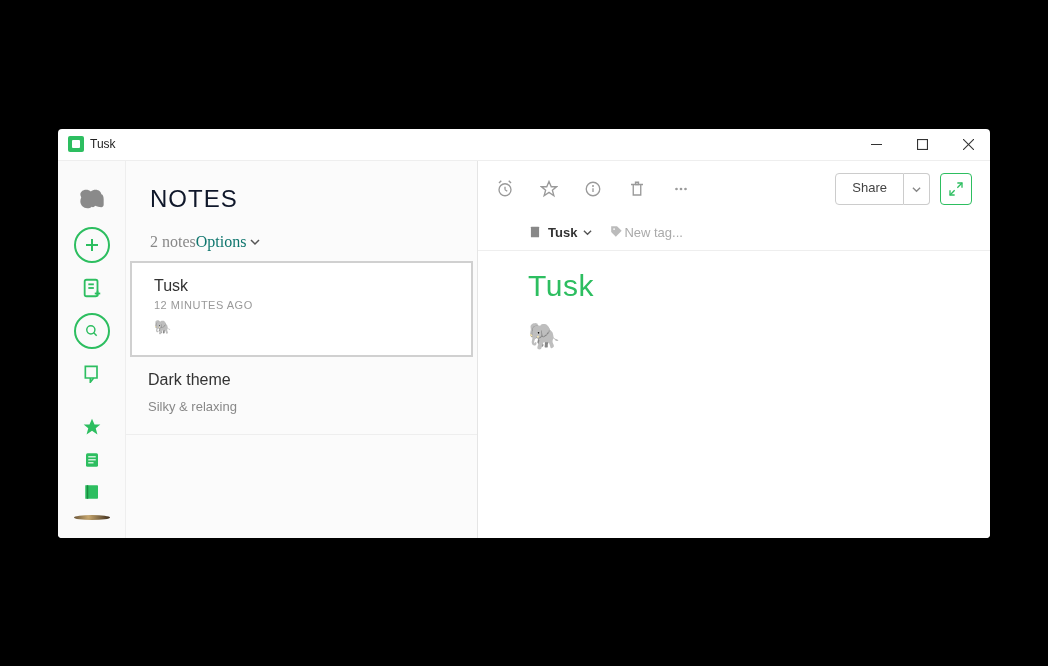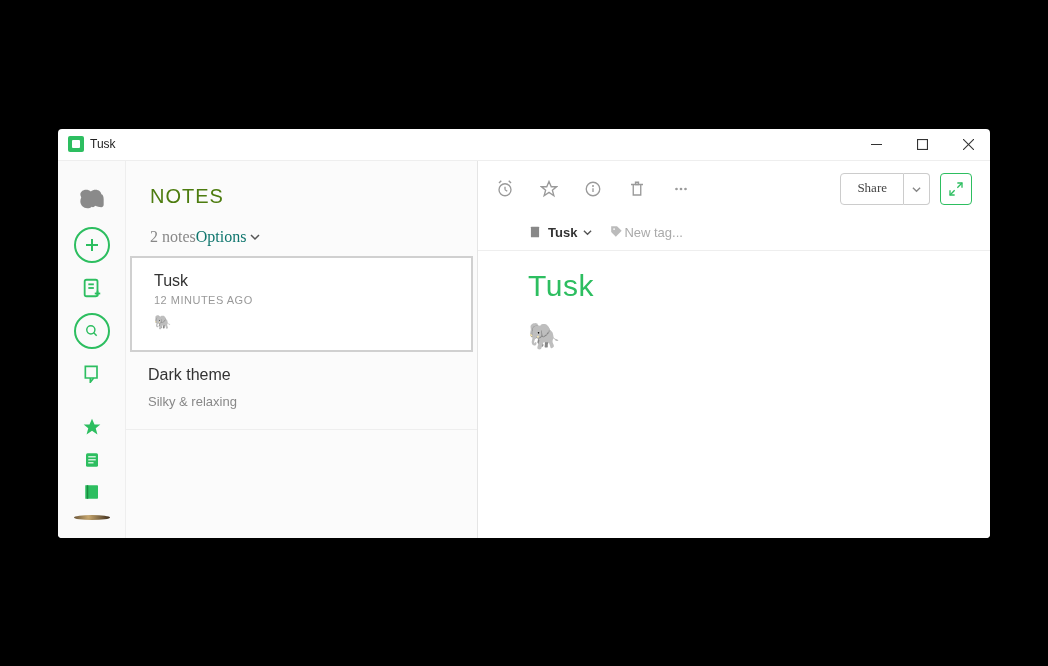--- a/index.html
+++ b/index.html
@@ -72,21 +72,21 @@
 .elephant-icon { width:28px; height:28px; }
 
 .notes-panel {
   width: 352px;
   background: #fbfbfb;
   border-right: 1px solid #e5e5e5;
   display:flex;
   flex-direction:column;
 }
 .notes-header { padding: 24px 24px 10px 24px; }
-.notes-title { font-size: 20px; color: #4d7c0f; font-weight: 300; letter-spacing: 1px; }
+.notes-title { font-size: 24px; color: #0f172a; font-weight: 300; letter-spacing: 1px; }
 .notes-subhead {
   display:flex; justify-content:flex-start; align-items:center;
   padding: 10px 24px 10px 24px;
   font-size: 16px; color: #888; font-family: Liberation Serif, serif;
 }
 .options { display:flex; align-items:center; gap:4px; cursor:pointer; color:#0f766e; }
 .note-item {
   padding: 14px 22px 20px 22px;
   border-bottom: 1px solid #eee;
   cursor:pointer;
@@ -113,21 +113,20 @@
   padding: 12px 18px;
   gap: 26px;
 }
 .tool-icon { color:#9a9a9a; cursor:pointer; width:18px; height:18px; display:flex; align-items:center; justify-content:center; }
 .tool-icon svg { width:18px; height:18px; }
 .toolbar-right { margin-left:auto; display:flex; gap:10px; align-items:center; }
 .share-btn {
   border:1px solid #ccc; border-radius:4px 0 0 4px;
   padding: 6px 16px; font-size:13px; color:#444; cursor:pointer;
   background:#fff;
-  font-family:Liberation Serif, serif;
 }
 .share-caret {
   border:1px solid #ccc; border-left:none; border-radius:0 4px 4px 0;
   padding: 6px 8px; cursor:pointer; color:#888; background:#fff;
 }
 .expand-btn {
   width:32px; height:32px; border:1px solid #2dbe60; border-radius:4px;
   display:flex; align-items:center; justify-content:center; cursor:pointer;
   color:#2dbe60;
 }

